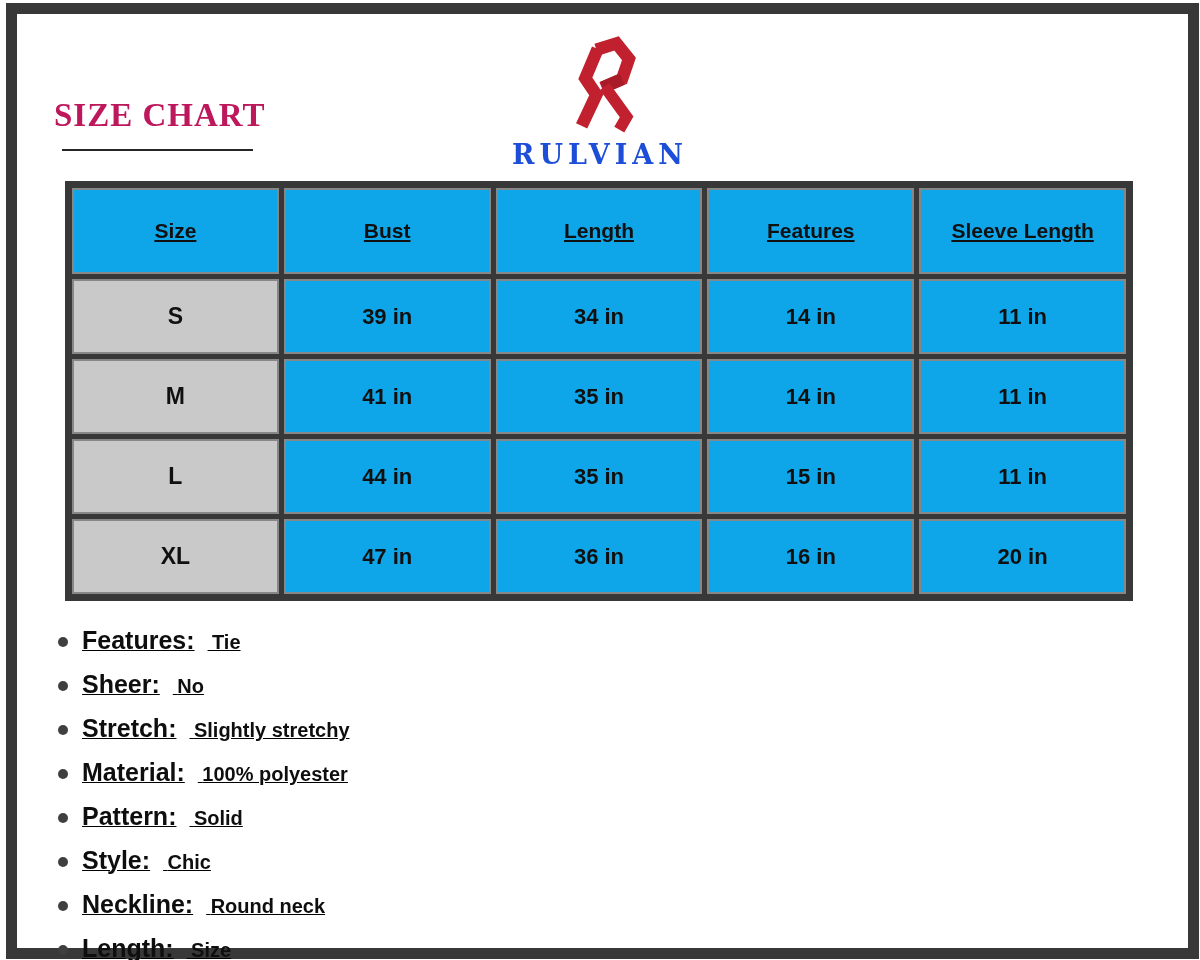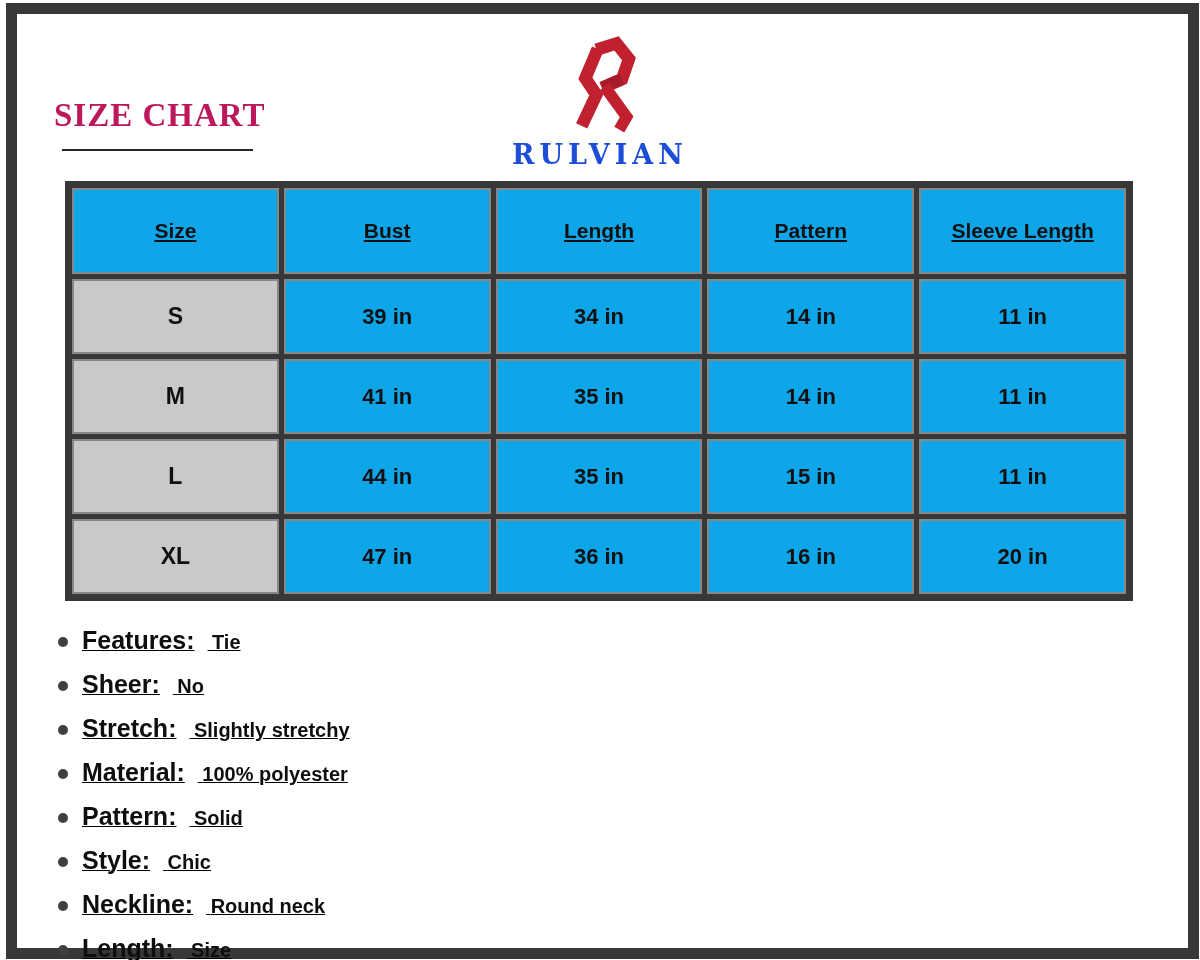--- a/index.html
+++ b/index.html
@@ -130,21 +130,21 @@
     </svg>
     <div class="brand-name">RULVIAN</div>
   </div>
 
   <table class="size-table">
     <thead>
       <tr>
         <th>Size</th>
         <th>Bust</th>
         <th>Length</th>
-        <th>Pattern</th>
+        <th>Features</th>
         <th>Sleeve Length</th>
       </tr>
     </thead>
     <tbody>
       <tr>
         <td class="size-cell">S</td>
         <td class="value-cell">39 in</td>
         <td class="value-cell">34 in</td>
         <td class="value-cell">14 in</td>
         <td class="value-cell">11 in</td>

